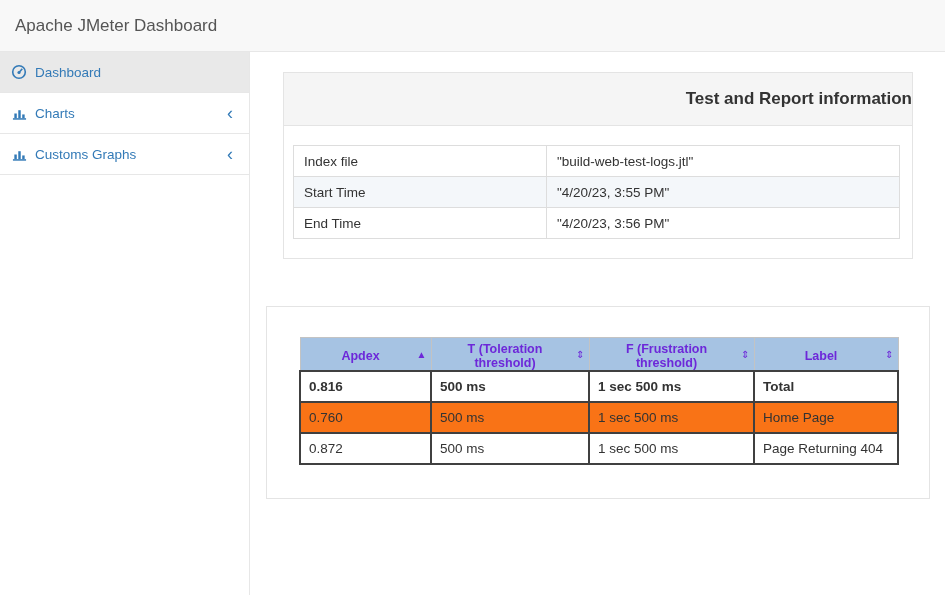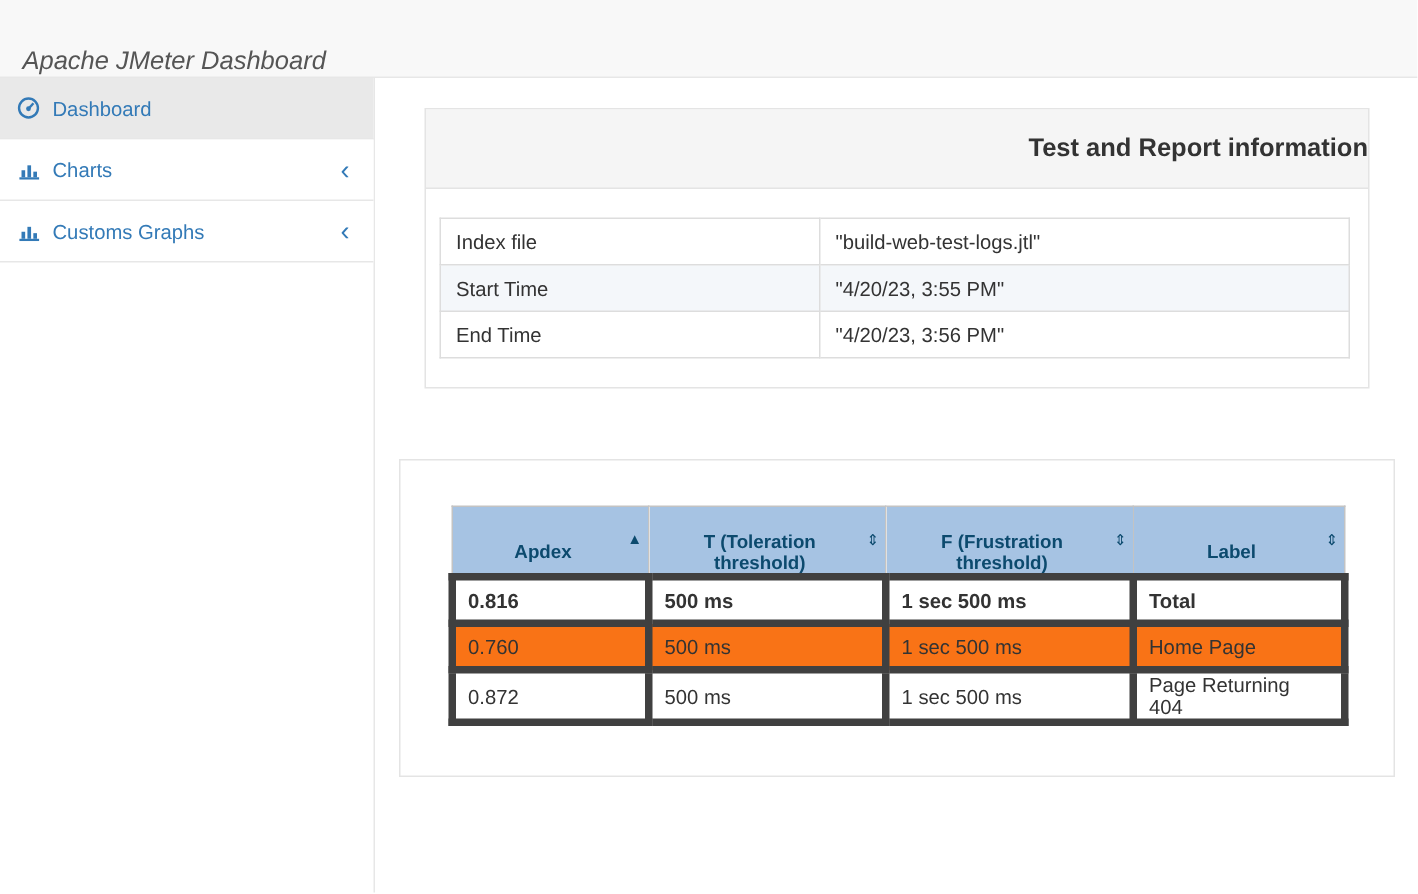--- a/index.html
+++ b/index.html
@@ -10,23 +10,22 @@
     color:#333;
     overflow:hidden;
   }
 
   
   .topbar {
     height:52px;
     background:#f8f8f8;
     border-bottom:1px solid #e7e7e7;
     display:flex;
-    align-items:flex-end;
+    align-items:center;
     padding-left:15px;
-    font-style:italic;
   }
   .topbar .app-title { font-size:17px; color:#555; }
 
   
   .layout { display:flex; height:543px; }
 
   
   .sidebar { width:250px; border-right:1px solid #e7e7e7; background:#fff; flex:0 0 250px; }
   .side-item {
     height:41px;
@@ -77,36 +76,36 @@
   #apdex-panel .panel-body { padding:30px 30px 33px 32px; }
 
   #apdex-table th {
     background:#a6c3e3;
     border:1px solid #c3c3c3;
     height:28px;
     font-size:12.5px;
     font-weight:bold;
     text-align:center;
     position:relative;
-    padding:16px 16px 0 6px;
+    padding:4px 16px 0 6px;
     cursor:pointer;
-    color:#0c4a6e;
+    color:#6d28d9;
   }
   #apdex-table th .sort {
     position:absolute;
     right:4px;
     top:50%;
     transform:translateY(-50%);
     font-size:10px;
     font-weight:normal;
   }
   #apdex-table col.c0 { width:131px; }
   #apdex-table col.c1 { width:158px; }
   #apdex-table col.c2 { width:165px; }
-  #apdex-table td { border:5px solid #404040; height:31px; padding:0 8px; background:#fff; }
+  #apdex-table td { border:2px solid #404040; height:31px; padding:0 8px; background:#fff; }
   #apdex-table tr.total td { font-weight:bold; }
   #apdex-table tbody tr:nth-child(2) td { background:#f97316; }
 </style>
 </head>
 <body>
 
 <div class="topbar">
   <span class="app-title">Apache JMeter Dashboard</span>
 </div>
 

